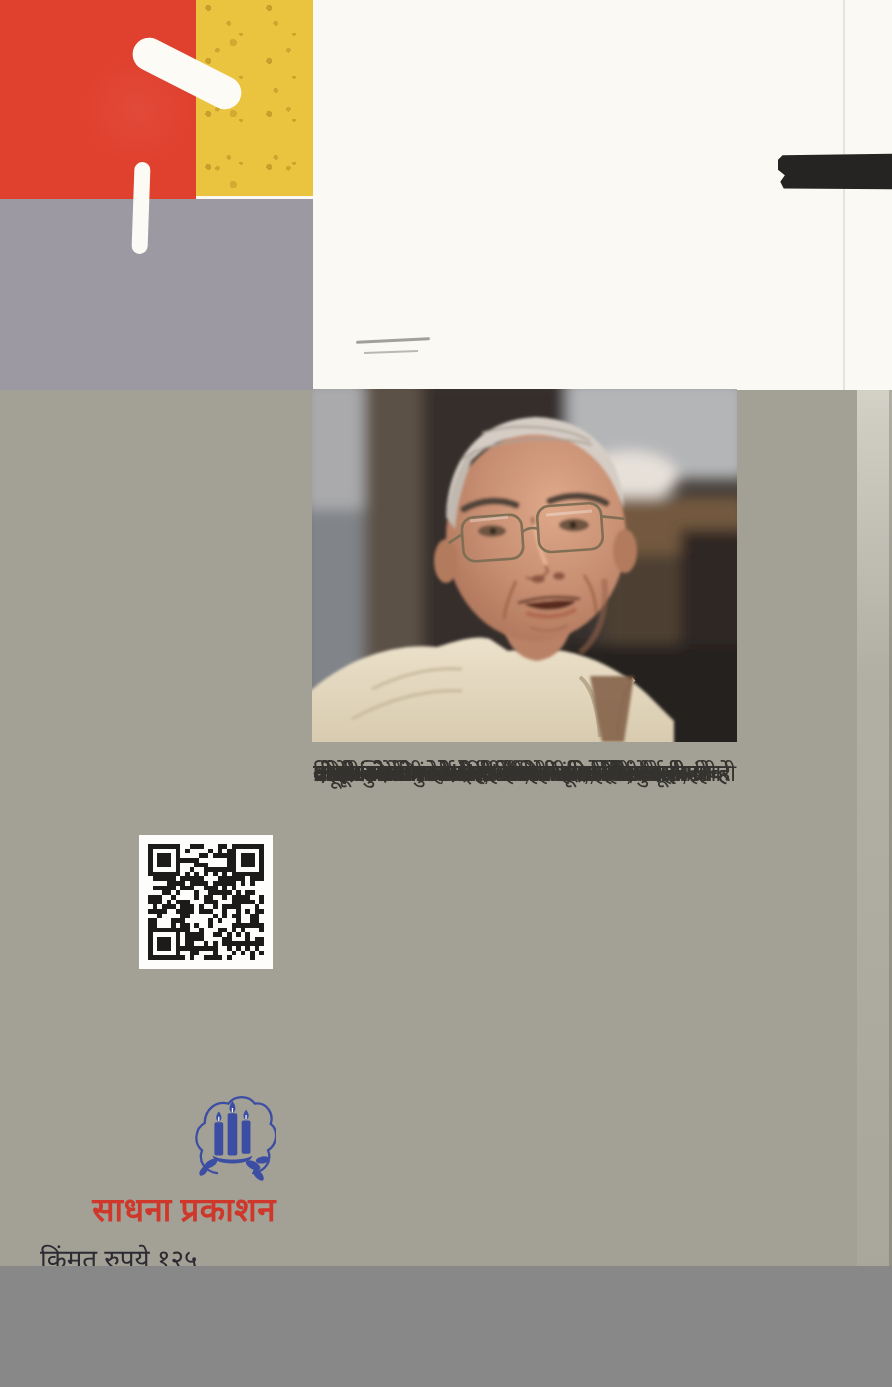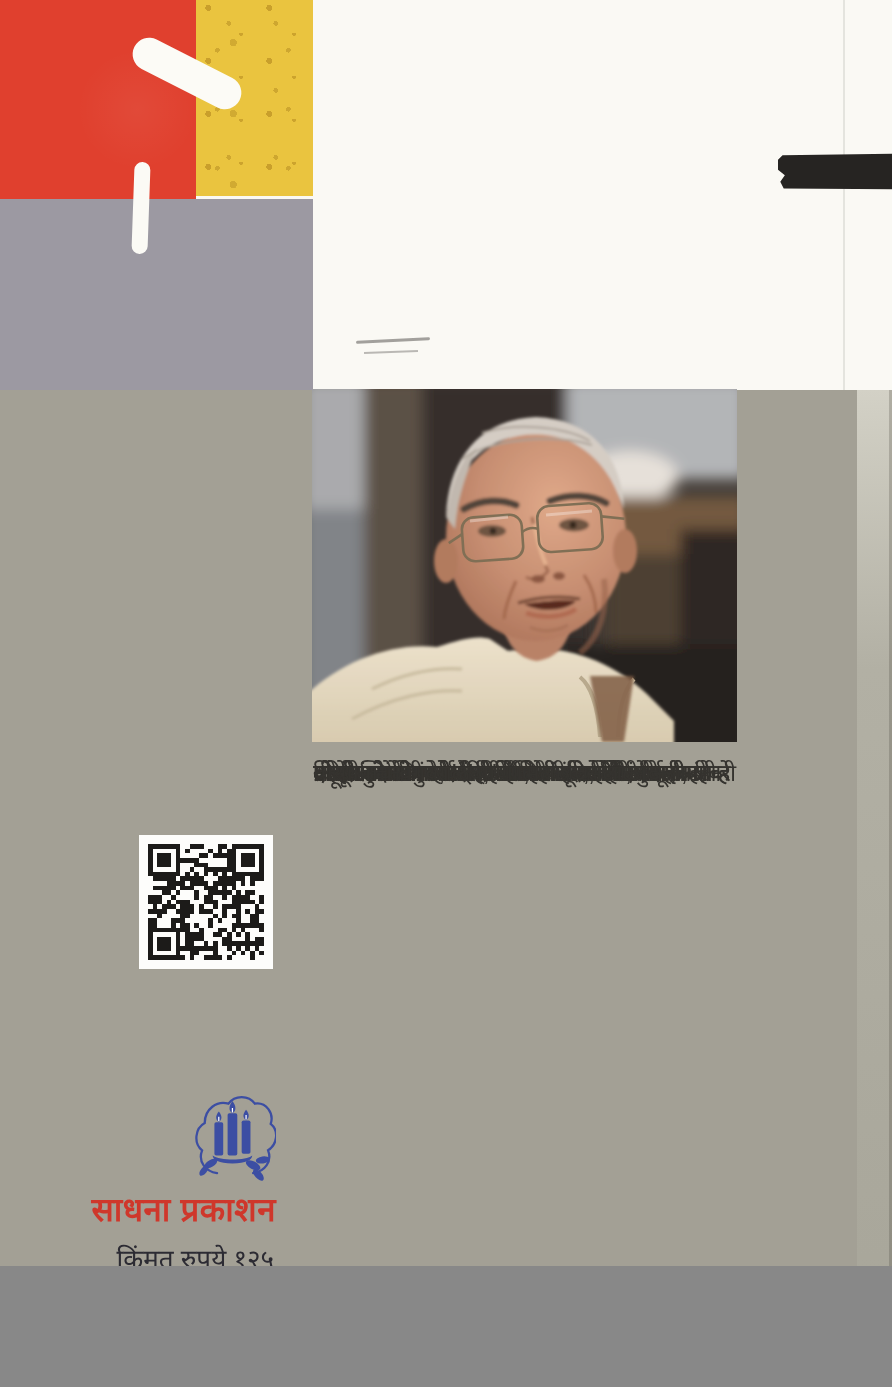--- a/index.html
+++ b/index.html
@@ -44,22 +44,22 @@
   
   .photo{left:312px;top:389px;width:425px;height:353px;overflow:hidden;}
 
   
   .qr{left:139px;top:835px;width:134px;height:134px;background:#fdfdfb;padding:9px;}
   .qr svg{position:static;display:block;width:116px;height:116px;}
 
   
   .logo{left:188px;top:1094px;width:88px;height:95px;}
   .publisher-name{left:40px;top:1186px;width:236px;text-align:right;
-    font-size:33px;font-weight:bold;color:#cf372b;letter-spacing:.5px;white-space:nowrap;}
-  .price{left:40px;top:1240px;width:234px;text-align:right;
+    font-size:33px;font-weight:bold;color:#cf372b;letter-spacing:.5px;white-space:nowrap;font-family:Liberation Serif, serif;}
+  .price{left:40px;top:1240px;width:234px;text-align:left;
     font-size:26px;color:#2c2b33;white-space:nowrap;}
 
   
   .blurb{left:313px;top:758px;width:578px;font-size:23.5px;line-height:31.4px;
     color:#35332f;}
   .blurb div{position:static;white-space:nowrap;}
 </style>
 </head>
 <body>
 

